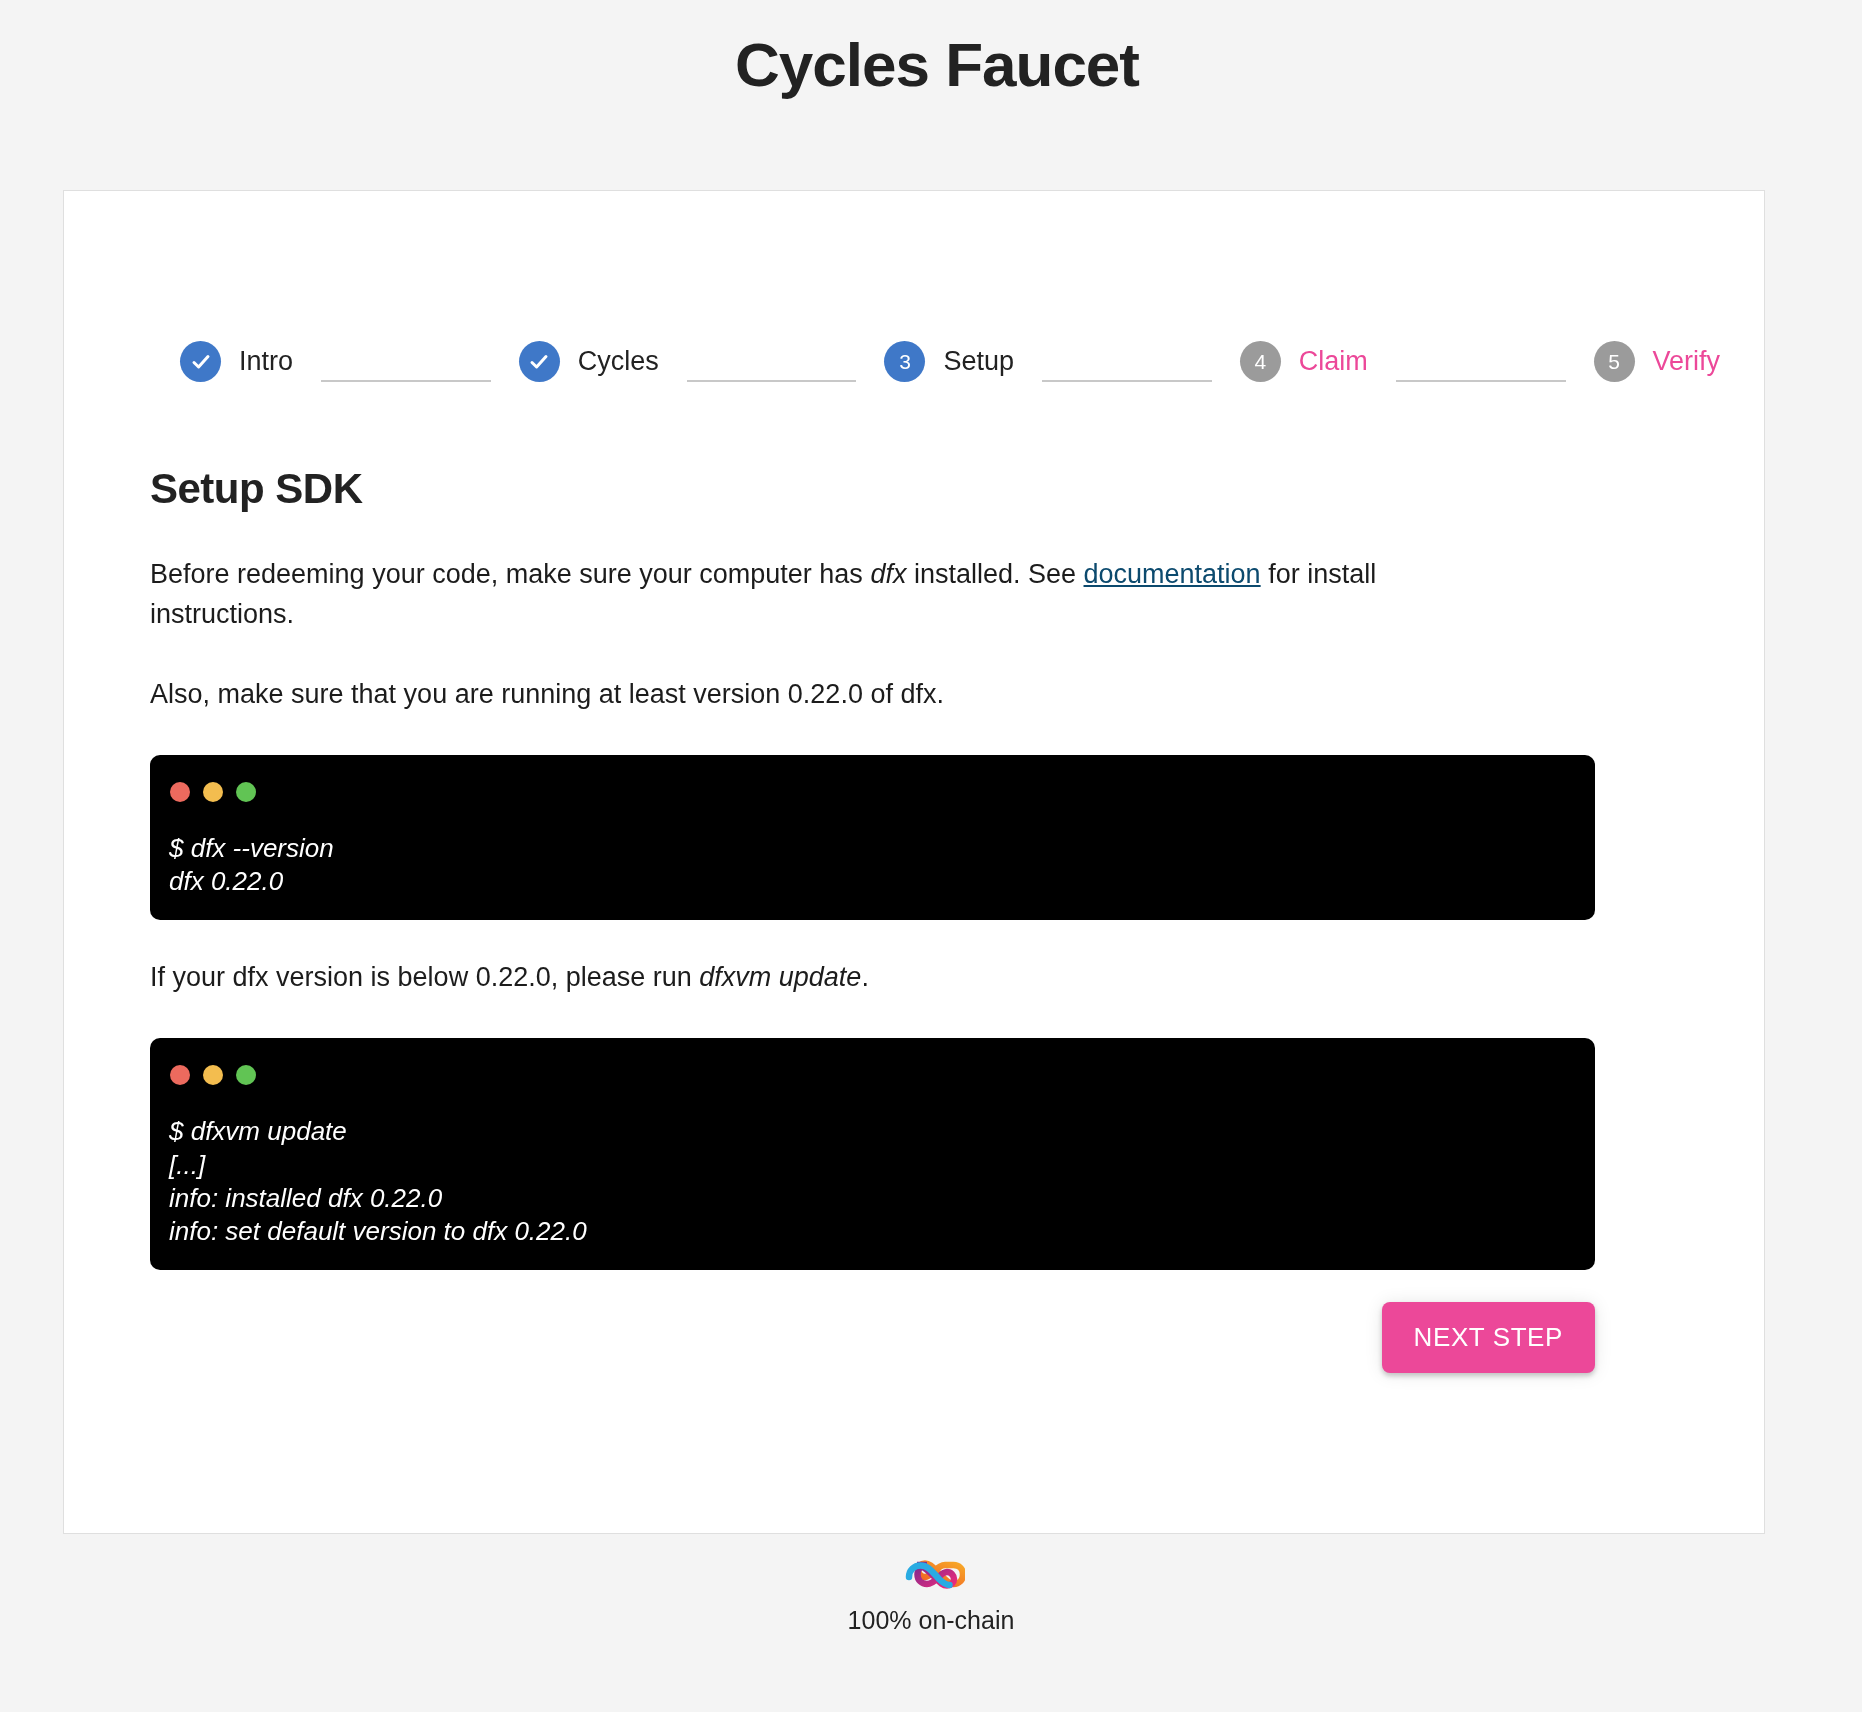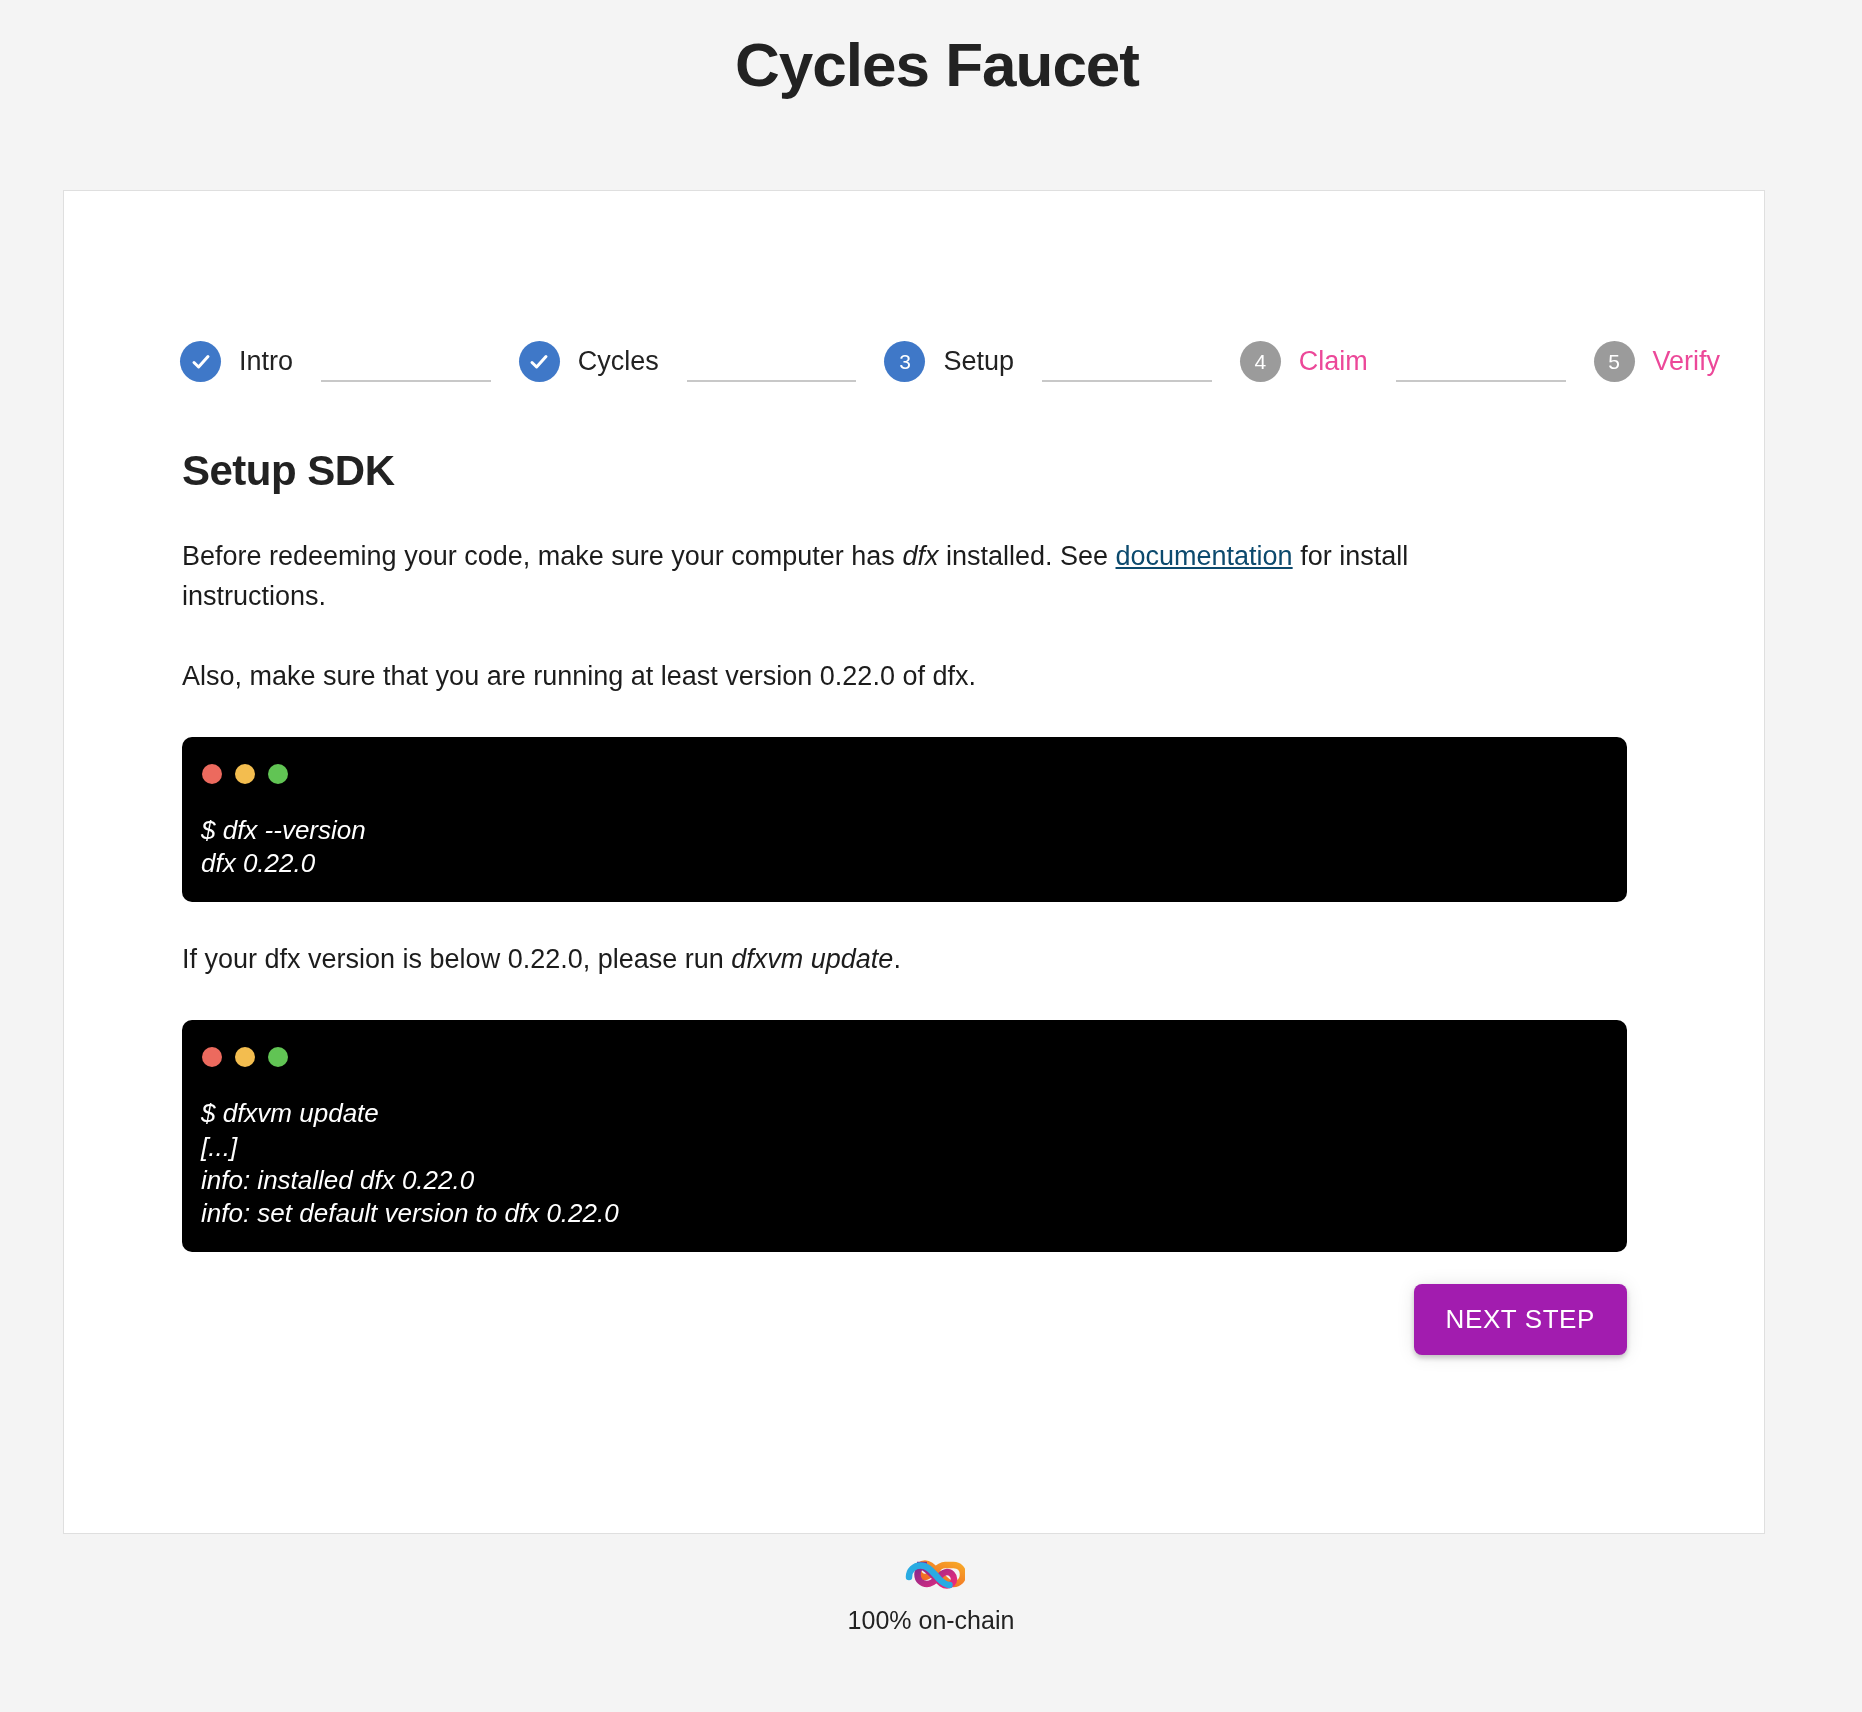--- a/index.html
+++ b/index.html
@@ -89,23 +89,22 @@
     height: 2px;
     background: #c8c8c8;
     margin: 0 28px;
     min-width: 60px;
   }
 
   
   .content {
     position: absolute;
     left: 86px;
-    top: 256px;
+    top: 274px;
     right: 86px;
-    margin-left: 32px;
   }
   .section-title {
     font-size: 42px;
     font-weight: bold;
     color: #222222;
     margin: 0 0 42px 0;
     letter-spacing: -0.5px;
   }
   .para {
     font-size: 27px;
@@ -148,21 +147,21 @@
   }
 
   
   .button-row {
     display: flex;
     justify-content: flex-end;
     width: 1445px;
     margin-top: -6px;
   }
   .next-step-button {
-    background: #a21caf;
+    background: #ec4899;
     color: #ffffff;
     border: none;
     border-radius: 8px;
     font-family: "Liberation Sans", sans-serif;
     font-size: 26px;
     letter-spacing: 0.6px;
     padding: 20px 32px;
     cursor: pointer;
     box-shadow: 0 3px 5px rgba(0,0,0,0.20), 0 1px 18px rgba(0,0,0,0.10);
   }

